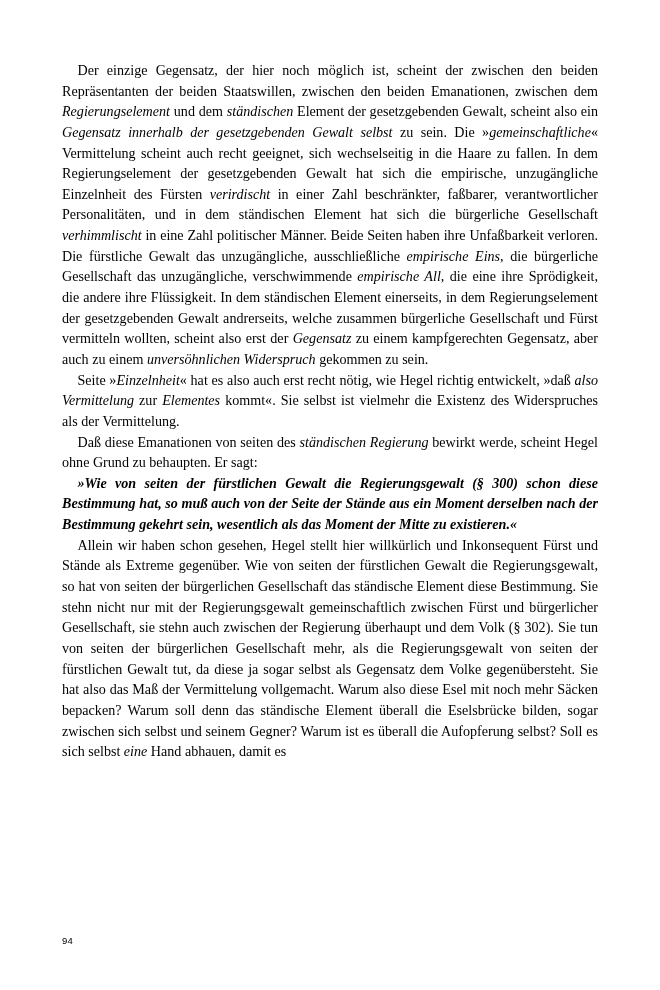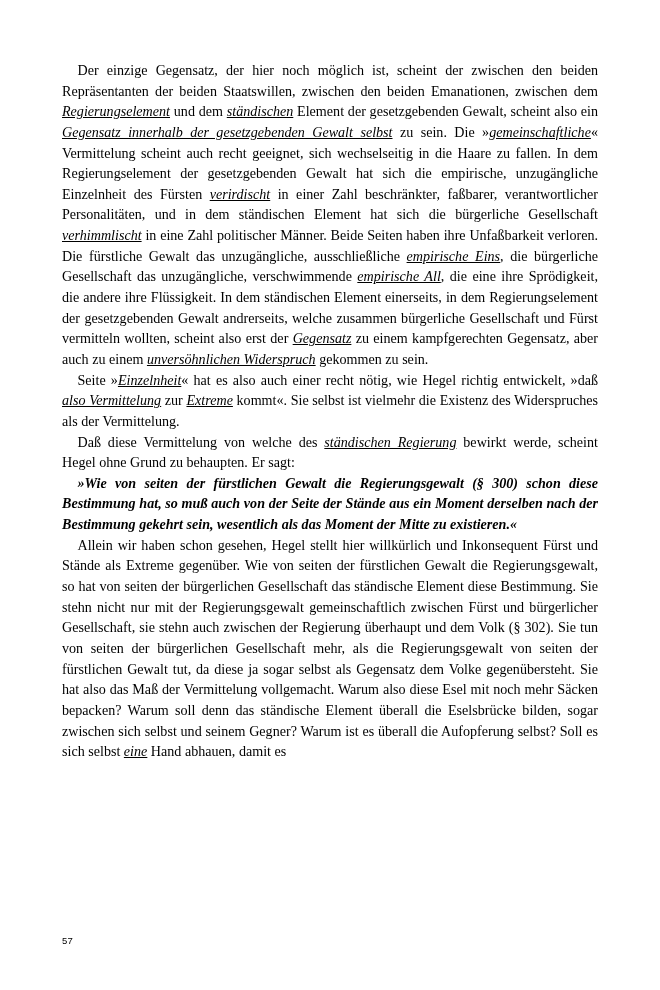--- a/index.html
+++ b/index.html
@@ -34,37 +34,36 @@
   .text-body p.noindent {
     text-indent: 0;
   }
   .text-body p.quote {
     text-indent: 1.1em;
     font-style: italic;
     font-weight: bold;
   }
   .it {
     font-style: italic;
-    text-decoration: underline;
   }
   .pagenum {
     position: absolute;
     left: 62px;
     bottom: 44px;
     font-size: 9.5px;
     font-family: "Liberation Sans", sans-serif;
     color: #000000;
     letter-spacing: 0.2px;
   }
 </style>
 </head>
 <body>
 
 <div class="page">
   <div class="text-body" id="body-text">
       <p><span>Der einzige Gegensatz, der hier noch möglich ist, scheint der zwischen den beiden Repräsentanten der beiden Staatswillen, zwischen den beiden Emanationen, zwischen dem </span><span class="it">Regierungselement</span><span> und dem </span><span class="it">ständischen</span><span> Element der gesetzgebenden Gewalt, scheint also ein </span><span class="it">Gegensatz innerhalb der gesetzgebenden Gewalt selbst</span><span> zu sein. Die »</span><span class="it">gemeinschaftliche</span><span>« Vermittelung scheint auch recht geeignet, sich wechselseitig in die Haare zu fallen. In dem Regierungselement der gesetzgebenden Gewalt hat sich die empirische, unzugängliche Einzelnheit des Fürsten </span><span class="it">verirdischt</span><span> in einer Zahl beschränkter, faßbarer, verantwortlicher Personalitäten, und in dem ständischen Element hat sich die bürgerliche Gesellschaft </span><span class="it">verhimmlischt</span><span> in eine Zahl politischer Männer. Beide Seiten haben ihre Unfaßbarkeit verloren. Die fürstliche Gewalt das unzugängliche, ausschließliche </span><span class="it">empirische Eins</span><span>, die bürgerliche Gesellschaft das unzugängliche, verschwimmende </span><span class="it">empirische All</span><span>, die eine ihre Sprödigkeit, die andere ihre Flüssigkeit. In dem ständischen Element einerseits, in dem Regierungselement der gesetzgebenden Gewalt andrerseits, welche zusammen bürgerliche Gesellschaft und Fürst vermitteln wollten, scheint also erst der </span><span class="it">Gegensatz</span><span> zu einem kampfgerechten Gegensatz, aber auch zu einem </span><span class="it">unversöhnlichen Widerspruch</span><span> gekommen zu sein.</span></p>
-      <p><span>Seite »</span><span class="it">Einzelnheit</span><span>« hat es also auch einer recht nötig, wie Hegel richtig entwickelt, »daß </span><span class="it">also Vermittelung</span><span> zur </span><span class="it">Extreme</span><span> kommt«. Sie selbst ist vielmehr die Existenz des Widerspruches als der Vermittelung.</span></p>
-      <p><span>Daß diese Vermittelung von welche des </span><span class="it">ständischen Regierung</span><span> bewirkt werde, scheint Hegel ohne Grund zu behaupten. Er sagt:</span></p>
+      <p><span>Seite »</span><span class="it">Einzelnheit</span><span>« hat es also auch erst recht nötig, wie Hegel richtig entwickelt, »daß </span><span class="it">also Vermittelung</span><span> zur </span><span class="it">Elementes</span><span> kommt«. Sie selbst ist vielmehr die Existenz des Widerspruches als der Vermittelung.</span></p>
+      <p><span>Daß diese Emanationen von seiten des </span><span class="it">ständischen Regierung</span><span> bewirkt werde, scheint Hegel ohne Grund zu behaupten. Er sagt:</span></p>
       <p class="quote"><span>»Wie von seiten der fürstlichen Gewalt die Regierungsgewalt (§ 300) schon diese Bestimmung hat, so muß auch von der Seite der Stände aus ein Moment derselben nach der Bestimmung gekehrt sein, wesentlich als das Moment der Mitte zu existieren.«</span></p>
       <p><span>Allein wir haben schon gesehen, Hegel stellt hier willkürlich und Inkonsequent Fürst und Stände als Extreme gegenüber. Wie von seiten der fürstlichen Gewalt die Regierungsgewalt, so hat von seiten der bürgerlichen Gesellschaft das ständische Element diese Bestimmung. Sie stehn nicht nur mit der Regierungsgewalt gemeinschaftlich zwischen Fürst und bürgerlicher Gesellschaft, sie stehn auch zwischen der Regierung überhaupt und dem Volk (§ 302). Sie tun von seiten der bürgerlichen Gesellschaft mehr, als die Regierungsgewalt von seiten der fürstlichen Gewalt tut, da diese ja sogar selbst als Gegensatz dem Volke gegenübersteht. Sie hat also das Maß der Vermittelung vollgemacht. Warum also diese Esel mit noch mehr Säcken bepacken? Warum soll denn das ständische Element überall die Eselsbrücke bilden, sogar zwischen sich selbst und seinem Gegner? Warum ist es überall die Aufopferung selbst? Soll es sich selbst </span><span class="it">eine</span><span> Hand abhauen, damit es</span></p>
     </div>
-  <div class="pagenum">57</div>
+  <div class="pagenum">94</div>
 </div>
 
 </body></html>

